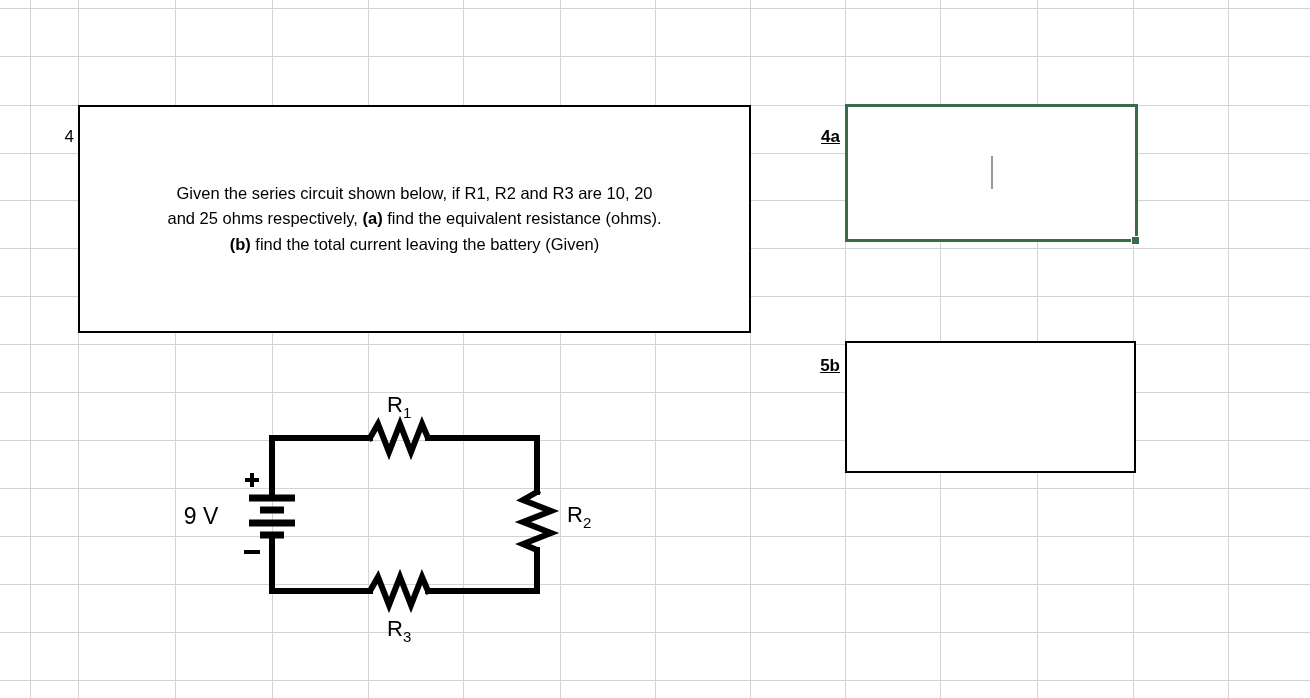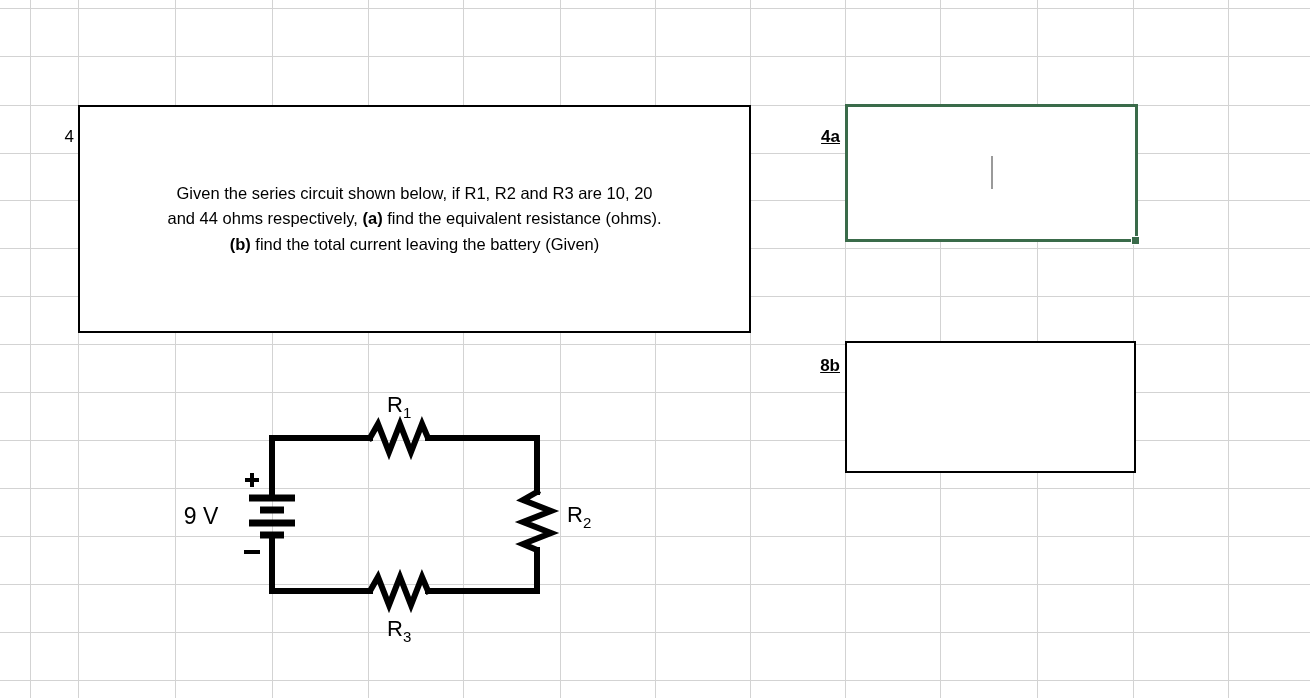--- a/index.html
+++ b/index.html
@@ -165,26 +165,26 @@
       <div class="gridline-h" style="top: 536px; background: rgb(211, 211, 211);"></div>
       <div class="gridline-h" style="top: 584px; background: rgb(211, 211, 211);"></div>
       <div class="gridline-h" style="top: 632px; background: rgb(211, 211, 211);"></div>
       <div class="gridline-h" style="top: 680px; background: rgb(211, 211, 211);"></div>
     </div>
 
   <div class="cell-label" id="label-question-number" style="left:30px; top:128px; width:44px;">4</div>
 
   <div class="cell-label bold" id="label-4a" style="left:785px; top:128px; width:55px;">4a</div>
 
-  <div class="cell-label bold" id="label-4b" style="left:785px; top:357px; width:55px;">8b</div>
+  <div class="cell-label bold" id="label-4b" style="left:785px; top:357px; width:55px;">5b</div>
 
   <div id="question-box">
     <div id="question-text">
       <span>Given the series circuit shown below, if R1, R2 and R3 are 10, 20</span><br>
-      <span>and 44 ohms respectively, </span><b>(a)</b><span> find the equivalent resistance (ohms).</span><br>
+      <span>and 25 ohms respectively, </span><b>(a)</b><span> find the equivalent resistance (ohms).</span><br>
       <b>(b)</b><span> find the total current leaving the battery (Given)</span>
     </div>
   </div>
 
   <div id="answer-4a" style="border-color: rgb(58, 107, 74);">
     <span class="text-caret" style="background: rgb(154, 154, 154);"></span>
   </div>
   <div id="fill-handle" style="background: rgb(58, 107, 74);"></div>
 
   <div id="answer-4b" style="border-color: rgb(0, 0, 0);"></div>

